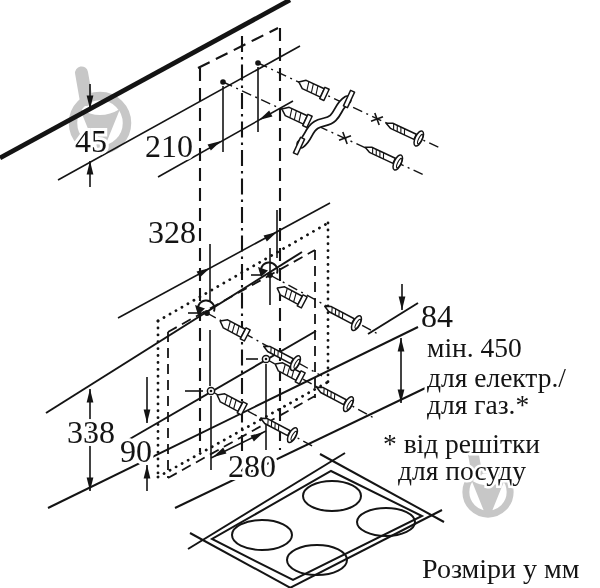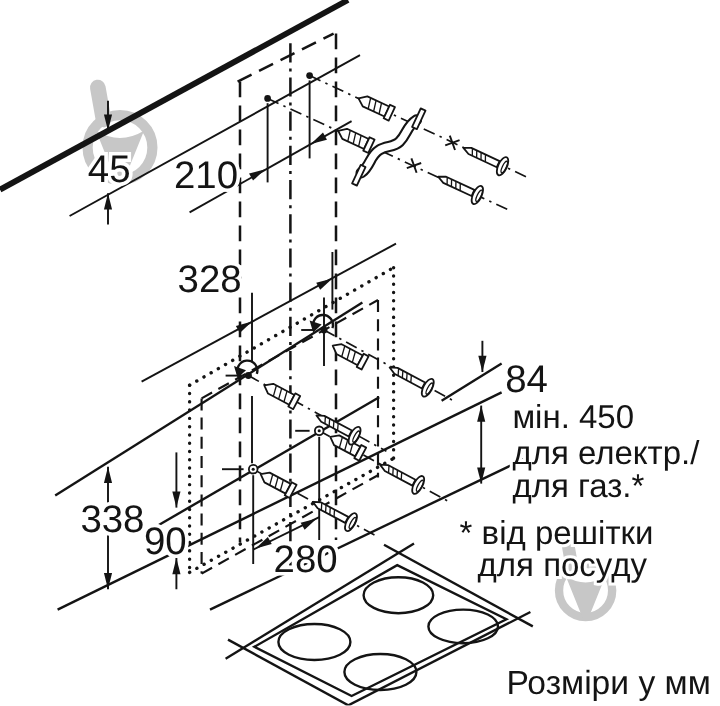--- a/index.html
+++ b/index.html
@@ -1,18 +1,18 @@
 <!DOCTYPE html>
 <html><head>
 <meta charset="utf-8">
 <style>
   html,body { margin:0; padding:0; background:#fff; }
   .stage {
     position:relative; width:600px; height:588px; background:#fff;
-    font-family:Liberation Sans, sans-serif; overflow:hidden;
+    font-family:Liberation Serif, serif; overflow:hidden;
   }
   svg { display:block; }
   .ln      { stroke:#141414; stroke-width:2;   fill:none; }
   .thin    { stroke:#141414; stroke-width:1.6; fill:none; }
   .thick   { stroke:#141414; stroke-width:4.8; fill:none; }
   .dash    { stroke:#141414; stroke-width:2.1; fill:none; stroke-dasharray:13 7; }
   .dash2   { stroke:#141414; stroke-width:1.8; fill:none; stroke-dasharray:10 6; }
   .dashdot { stroke:#141414; stroke-width:2.1; fill:none; stroke-dasharray:16 5 2.5 5; }
   .axis    { stroke:#141414; stroke-width:1.4; fill:none; stroke-dasharray:10 4.5 2 4.5; }
   .dots    { stroke:#141414; stroke-width:2.8; fill:none; stroke-dasharray:0.1 6.8; stroke-linecap:round; }

